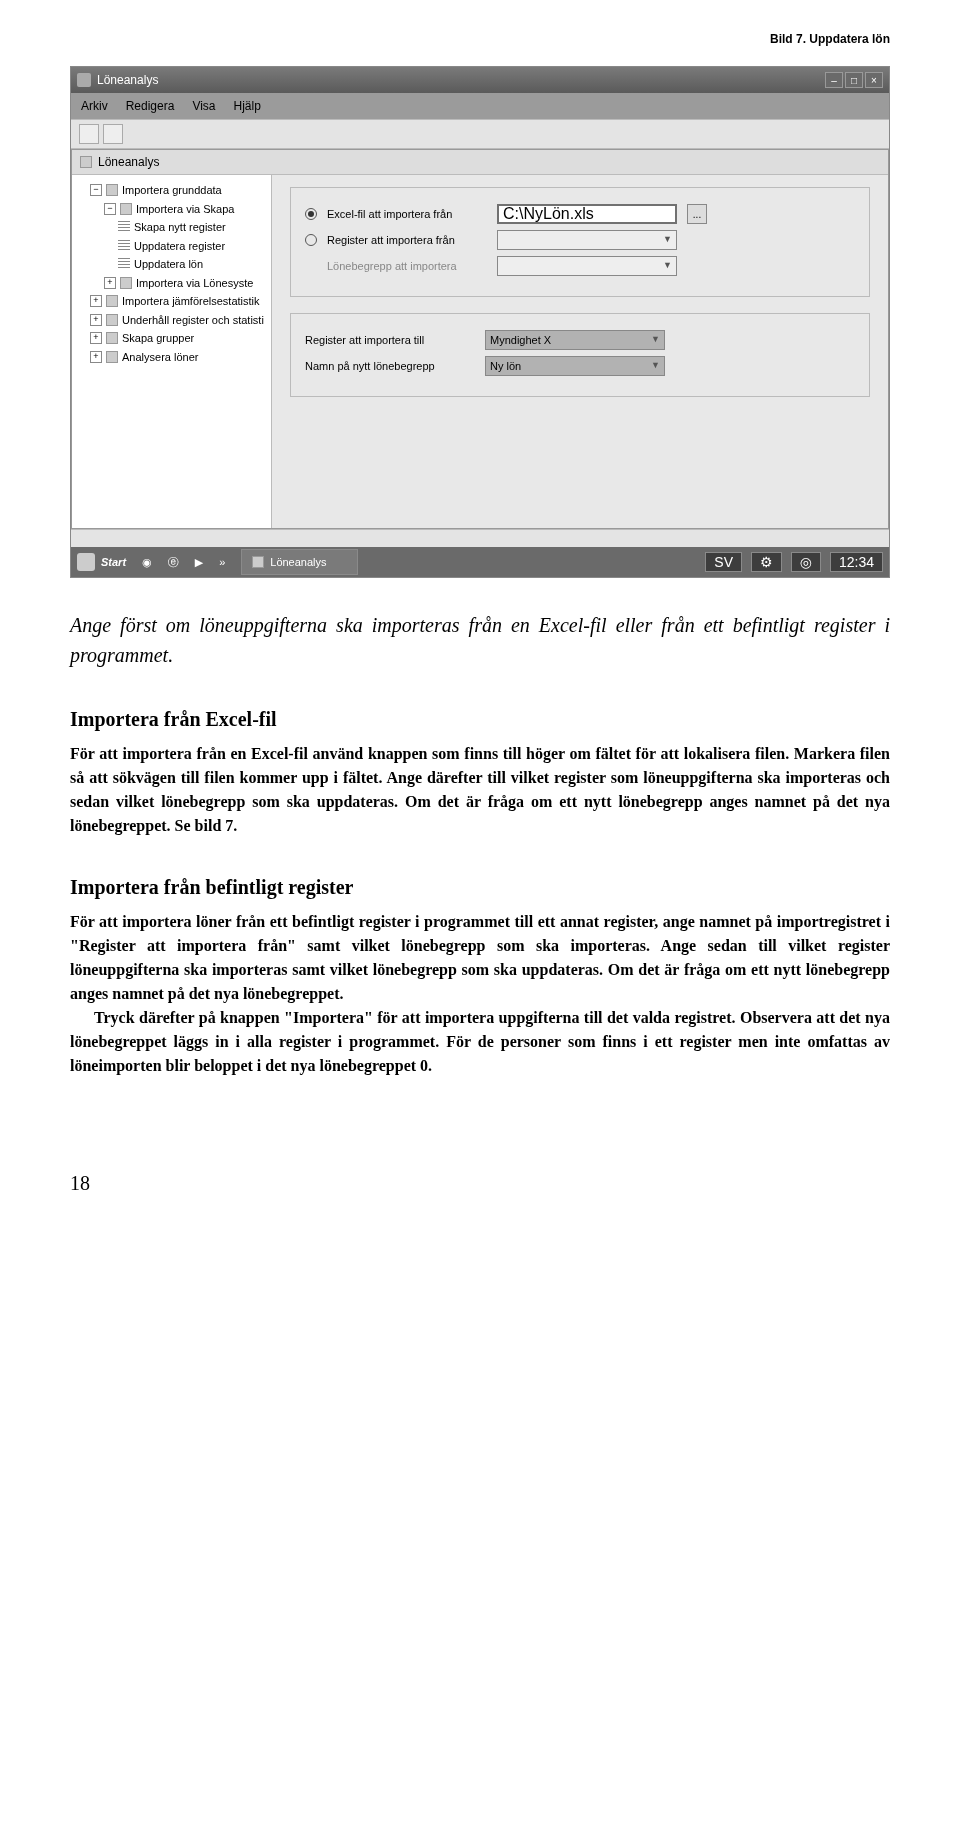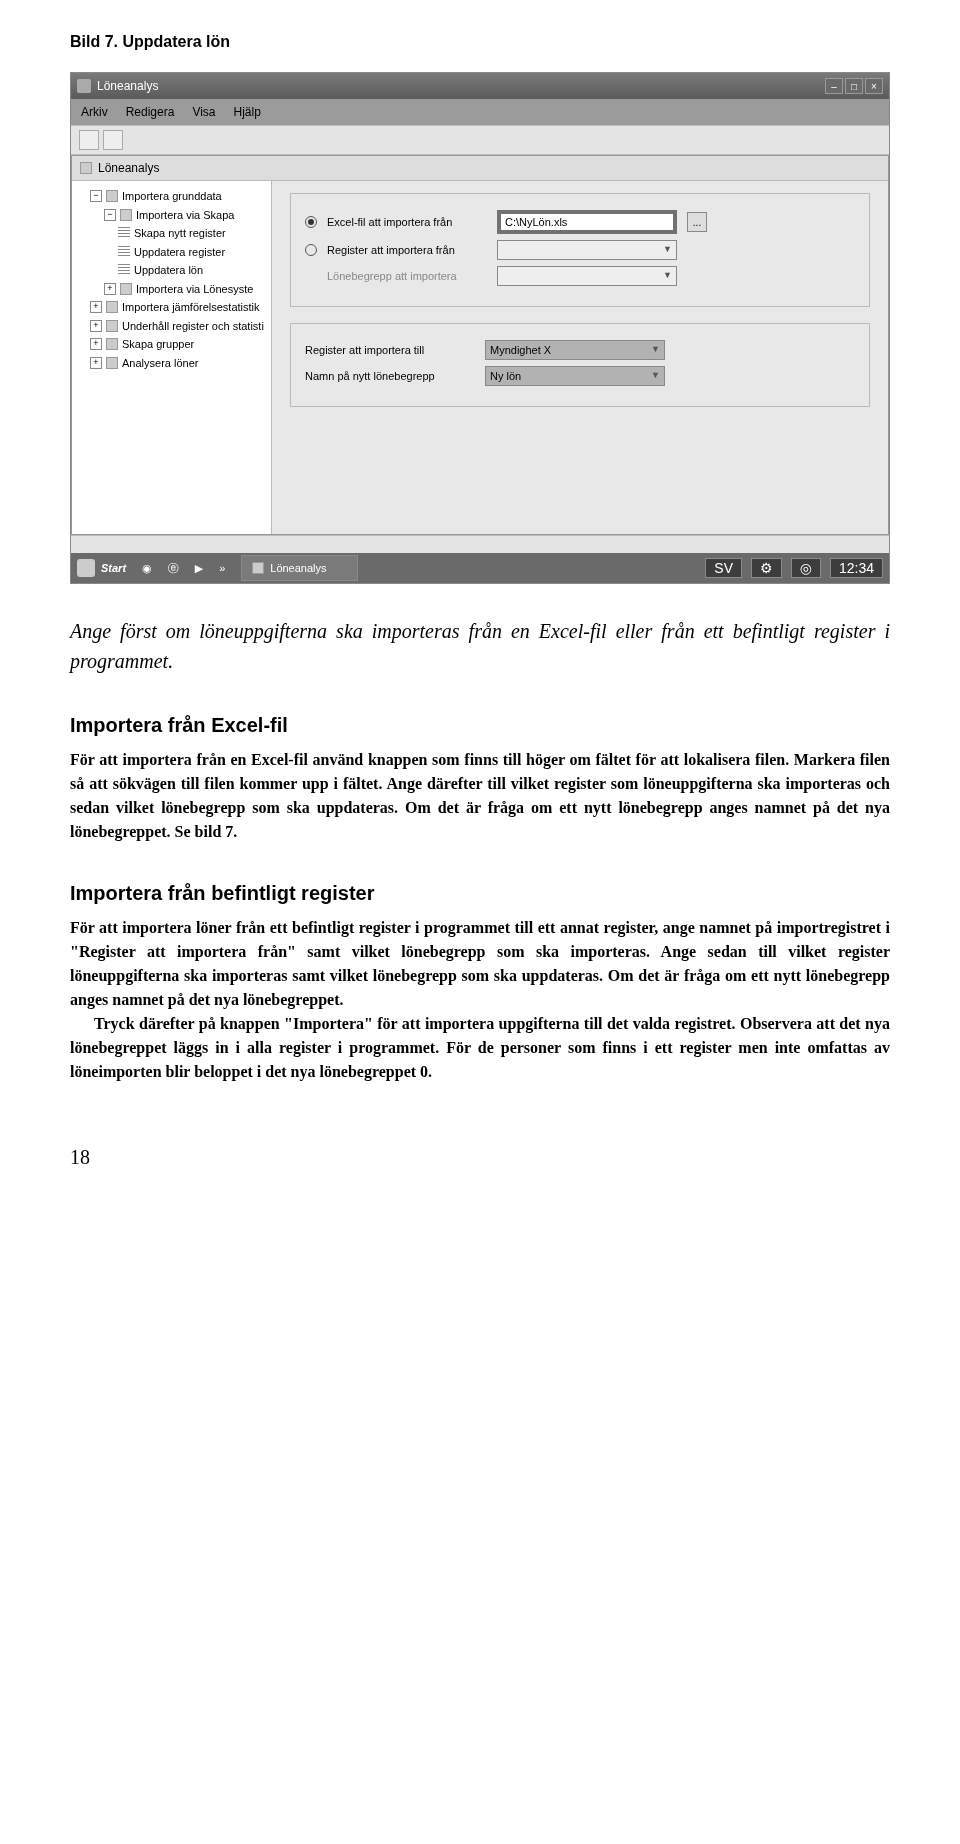--- a/index.html
+++ b/index.html
@@ -8,22 +8,23 @@
   font-family: Georgia, 'Times New Roman', serif;
   color: #000;
   width: 960px;
   margin: 0 auto;
   padding: 30px 70px 60px;
   line-height: 1.5;
 }
 .caption {
   font-family: Arial, Helvetica, sans-serif;
   font-weight: bold;
-  font-size: 16px;
+  font-size: 12px;
   margin-bottom: 18px;
+  text-align: right;
 }
 
 .screenshot {
   border: 1px solid #888;
   width: 100%;
   background: #d6d6d6;
   font-family: Tahoma, Arial, sans-serif;
   font-size: 12px;
   filter: grayscale(100%);
 }
@@ -120,22 +121,22 @@
 .row {
   display: flex;
   align-items: center;
   gap: 10px;
   margin: 6px 0;
 }
 .row label { width: 170px; font-size: 11px; }
 .radio { width: 12px; height: 12px; border: 1px solid #555; border-radius: 50%; display: inline-flex; align-items: center; justify-content: center; }
 .radio.checked::after { content: ""; width: 6px; height: 6px; background: #333; border-radius: 50%; }
 .tfield {
-  flex: 1; max-width: 180px; height: 20px; border: 4px solid #d946ef; background: #fff;
-  padding: 8px 4px; font-size: 11px; display: flex; align-items: center;
+  flex: 1; max-width: 180px; height: 20px; border: 2px solid #d946ef; background: #fff;
+  padding: 8px 4px; font-size: 16px; display: flex; align-items: center;
 }
 .browse-btn {
   width: 20px; height: 20px; border: 1px solid #888; background: #ddd;
   display: inline-flex; align-items: center; justify-content: center; font-size: 10px;
 }
 .combo {
   width: 180px; height: 20px; border: 1px solid #888; background: #eee;
   display: flex; align-items: center; justify-content: space-between; padding: 0 4px; font-size: 11px;
 }
 .combo.enabled { background: #eab308; }
@@ -165,35 +166,35 @@
   display: flex; align-items: center; gap: 6px;
 }
 .para {
   font-size: 20px;
   line-height: 1.5;
   margin-top: 32px;
   text-align: justify;
   font-style: italic;
 }
 h3.sec {
-  font-family: Liberation Sans, sans-serif;
+  font-family: Liberation Serif, serif;
   font-weight: bold;
   font-size: 20px;
   margin-top: 34px;
   margin-bottom: 8px;
 }
 .bodytext {
   font-size: 16px;
   line-height: 1.5;
   text-align: justify;
   font-weight: bold;
 }
 .bodytext + .bodytext { text-indent: 1.5em; }
 .pagenum {
-  margin-top: 58px;
+  margin-top: 90px;
   font-size: 20px;
 }
 </style>
 </head>
 <body>
 
 <div class="caption">Bild 7. Uppdatera lön</div>
 
 <div class="screenshot">
   <div class="titlebar">

